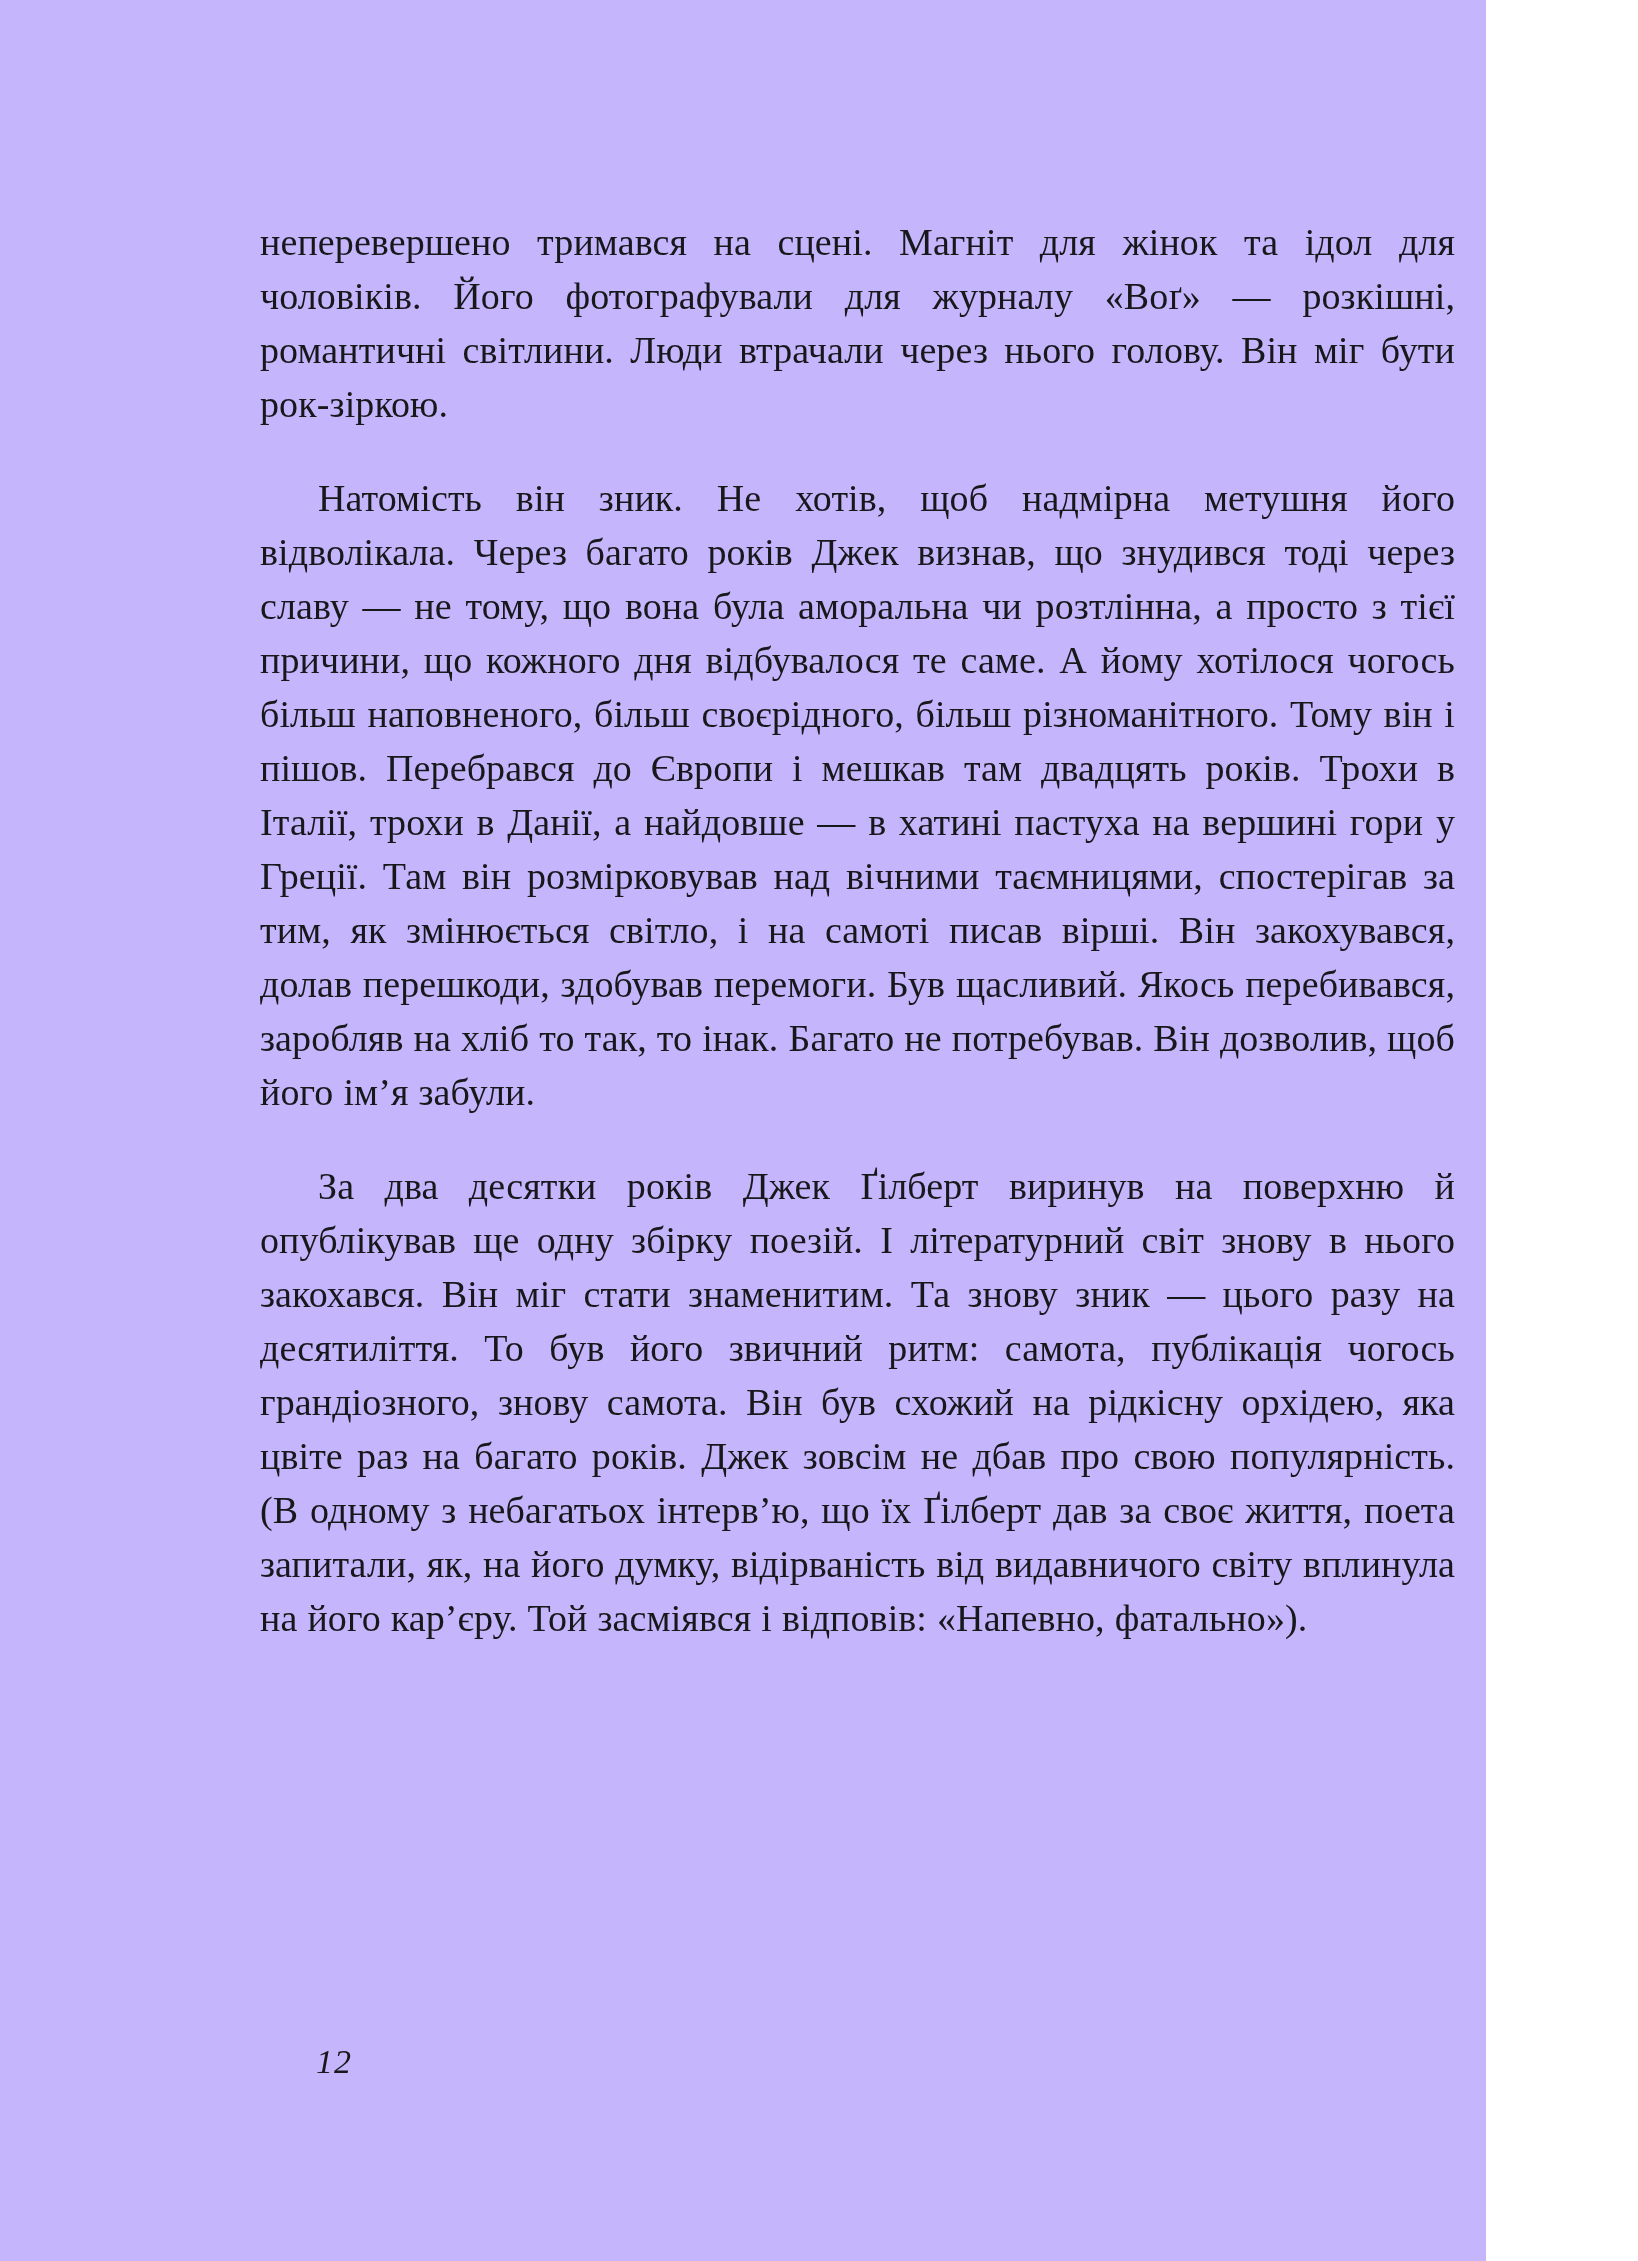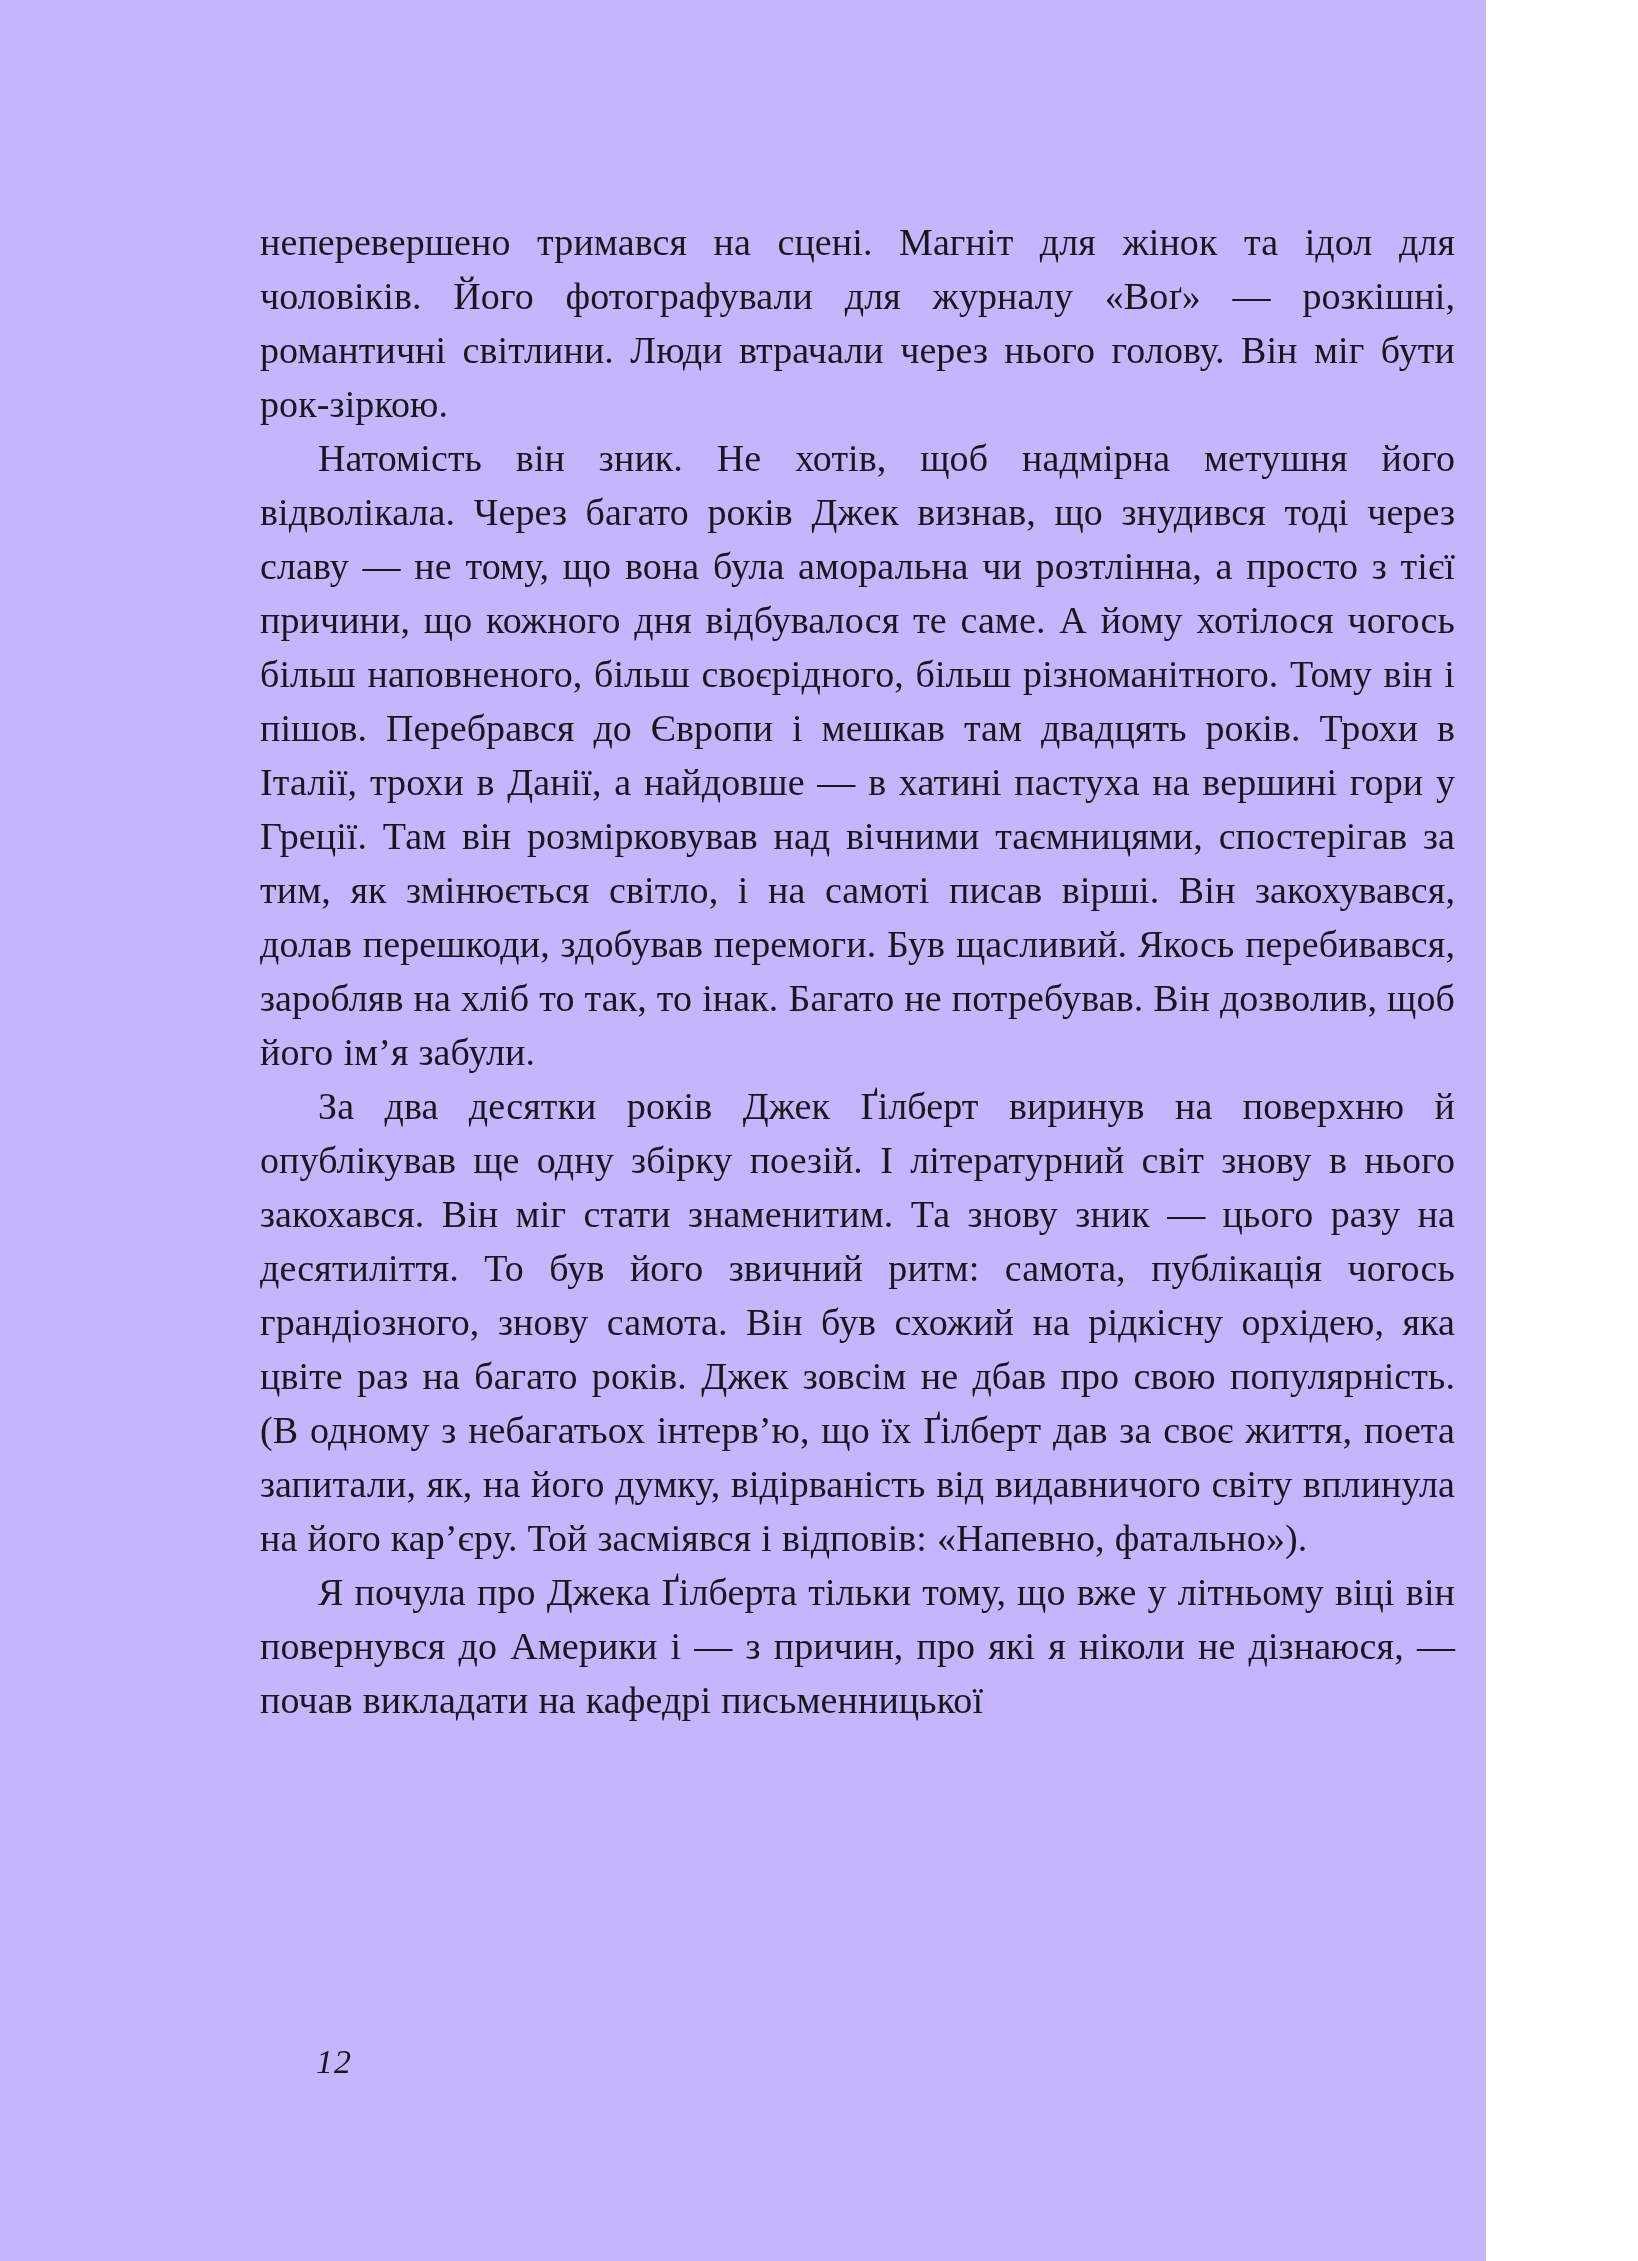--- a/index.html
+++ b/index.html
@@ -34,20 +34,21 @@
     text-align: justify;
     text-justify: inter-word;
     hyphens: manual;
     -webkit-hyphens: manual;
     letter-spacing: 0.1px;
     word-spacing: 0.4px;
   }
 
   .body-par.indented {
     text-indent: 58px;
+    margin-top: 40px;
   }
 
   .body-par.last-flush {
     text-align-last: left;
   }
 
   .folio {
     position: absolute;
     left: 316px;
     top: 2041px;
@@ -65,20 +66,19 @@
 <div class="page">
 
   <div class="text-column">
 
     <p class="body-par">неперевершено тримався на сцені. Магніт для жінок та ідол для чоловіків. Його фотографували для журналу «Воґ» — розкішні, романтичні світлини. Люди втрачали через нього голову. Він міг бути рок-зіркою.</p>
 
     <p class="body-par indented">Натомість він зник. Не хотів, щоб надмірна метушня його відволікала. Через багато років Джек визнав, що знудився тоді через славу — не тому, що вона була аморальна чи розтлінна, а просто з тієї причини, що кожного дня відбувалося те саме. А йому хотілося чогось більш наповненого, більш своєрідного, більш різноманітного. Тому він і пішов. Перебрався до Європи і мешкав там двадцять років. Трохи в Італії, трохи в Данії, а найдовше — в хатині пастуха на вершині гори у Греції. Там він розмірковував над вічними таємницями, спостерігав за тим, як змінюється світло, і на самоті писав вірші. Він закохувався, долав перешкоди, здобував перемоги. Був щасливий. Якось перебивався, заробляв на хліб то так, то інак. Багато не потребував. Він дозволив, щоб його ім’я забули.</p>
 
     <p class="body-par indented">За два десятки років Джек Ґілберт виринув на поверхню й опублікував ще одну збірку поезій. І літературний світ знову в нього закохався. Він міг стати знаменитим. Та знову зник — цього разу на десятиліття. То був його звичний ритм: самота, публікація чогось грандіозного, знову самота. Він був схожий на рідкісну орхідею, яка цвіте раз на багато років. Джек зовсім не дбав про свою популярність. (В одному з небагатьох інтерв’ю, що їх Ґілберт дав за своє життя, поета запитали, як, на його думку, відірваність від видавничого світу вплинула на його кар’єру. Той засміявся і відповів: «Напевно, фатально»).</p>
 
-    <p class="body-par indented last-flush">Я почула про Джека Ґілберта тільки тому, що вже у літньому віці він повернувся до Америки і — з причин, про які я ніколи не дізнаюся, — почав викладати на кафедрі письменницької</p>
 
   </div>
 
   <div class="folio">12</div>
 
 </div>
 
 
 </body></html>

